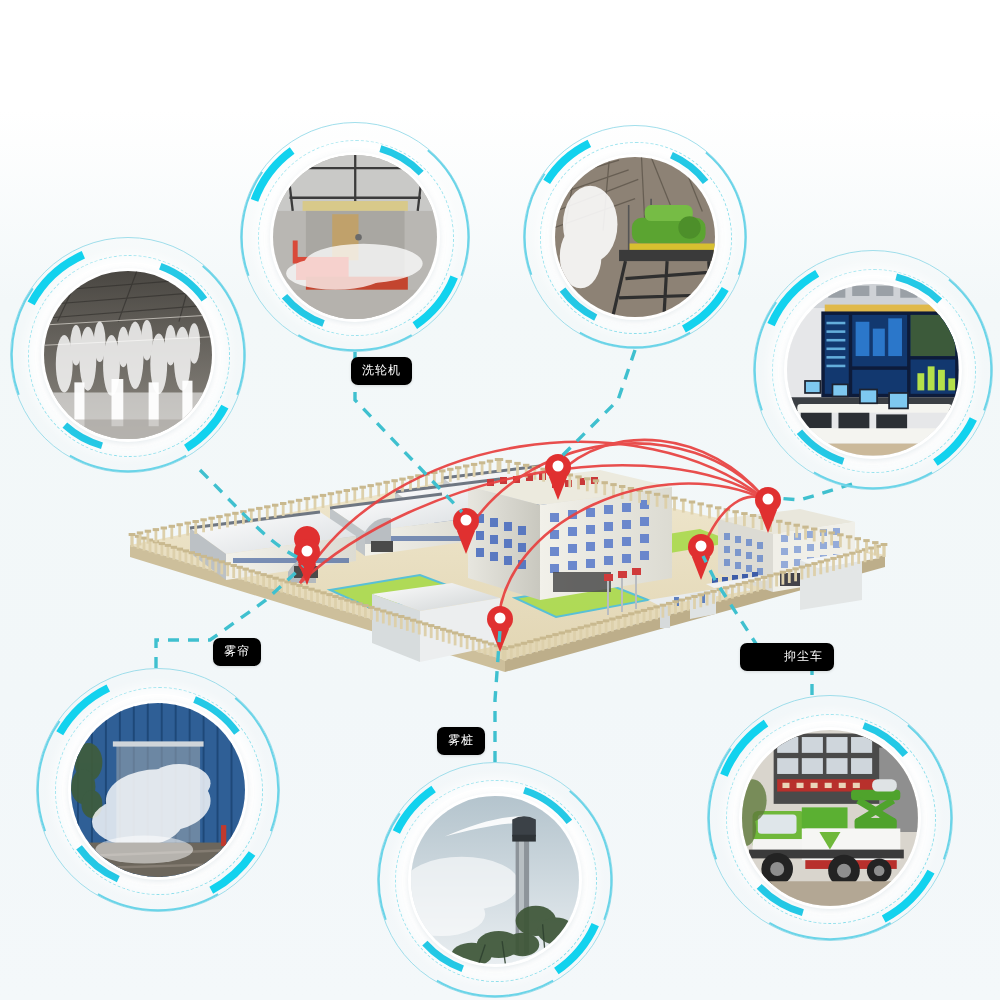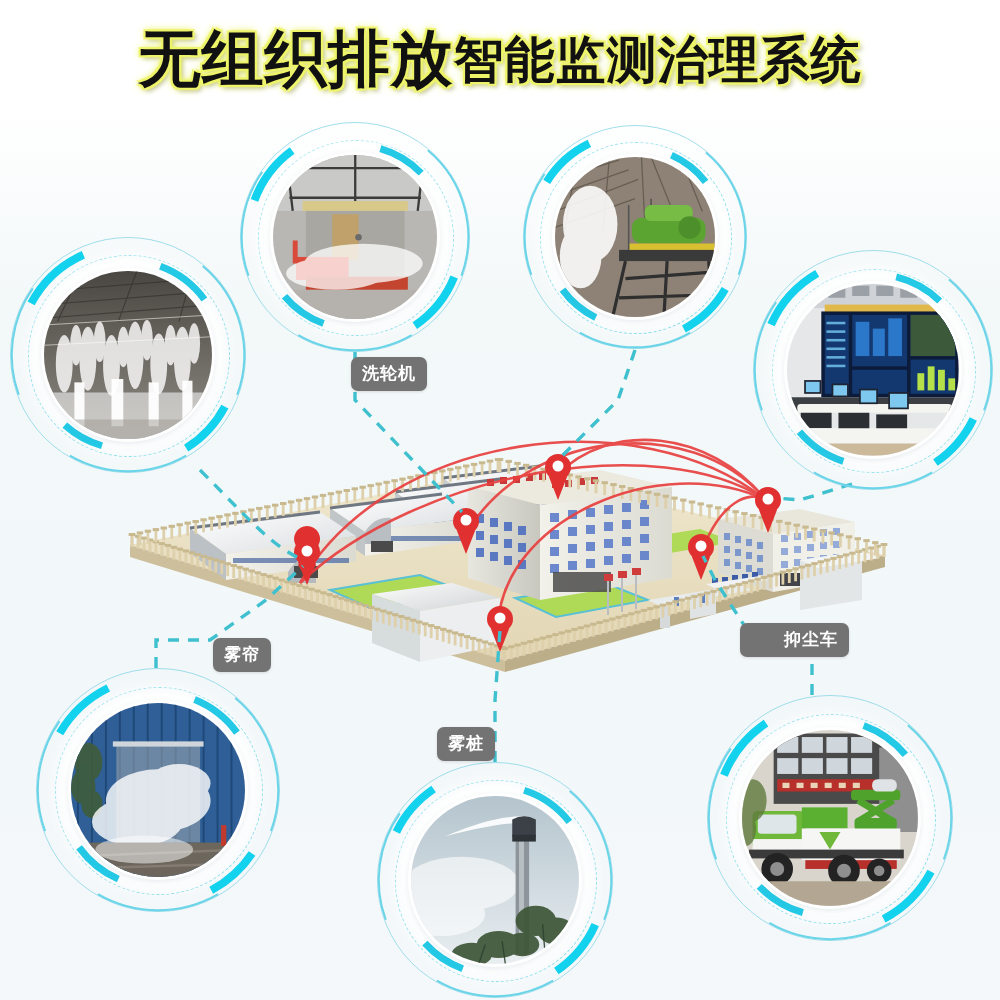--- a/index.html
+++ b/index.html
@@ -43,40 +43,37 @@
     box-shadow:0 0 14px 7px rgba(255,255,255,.95);
   }
   .ring .photo{
     position:absolute;border-radius:50%;overflow:hidden;
     box-shadow:0 0 0 3px #ffffff, 0 2px 10px rgba(80,120,140,.25);
   }
   .ring svg.arcs{position:absolute;inset:0;overflow:visible;}
 
   
   .badge{
-    position:absolute;background:#737373;color:#fff;
-    font-size:17px;font-weight:bold;letter-spacing:1px;
+    position:absolute;background:#000000;color:#fff;
+    font-size:12px;font-weight:normal;letter-spacing:1px;
     padding:5px 11px 6px;border-radius:7px;white-space:nowrap;
     box-shadow:0 1px 3px rgba(0,0,0,.12);
   }
 
   
   #connectors,#redarcs,#pins,#plant{
     position:absolute;left:0;top:0;width:1000px;height:1000px;
     overflow:visible;pointer-events:none;
   }
 </style>
 </head>
 <body>
 
 <div id="stage">
 
-  <div class="title-wrap">
-    <span class="t-big">无组织排放</span><span class="t-small">智能监测治理系统</span>
-  </div>
 
   <svg id="plant" viewBox="0 0 1000 1000">
     <defs>
       <linearGradient id="gGround" x1="0" y1="0" x2="0" y2="1">
         <stop offset="0" stop-color="#efe7ce"></stop>
           <stop offset="1" stop-color="#e2d6b4"></stop>
       </linearGradient>
       <linearGradient id="gRoof" x1="0" y1="0" x2="1" y2="1">
         <stop offset="0" stop-color="#ffffff"></stop>
           <stop offset="1" stop-color="#d9dde0"></stop>
@@ -1150,15 +1147,15 @@
             <ellipse cx="6" cy="40" rx="8" ry="12"></ellipse>
             <ellipse cx="2" cy="56" rx="6" ry="10"></ellipse>
           </g>
         </svg>
       </div>
     </div>
 
   <div class="badge" id="b1" style="left: 351px; top: 357px;">洗轮机</div>
   <div class="badge" id="b4" style="left: 213px; top: 638px;">雾帘</div>
   <div class="badge" id="b5" style="left: 437px; top: 727px;">雾桩</div>
-  <div class="badge" id="b6" style="left: 740px; top: 623px; padding-left: 44px;">抑尘车</div>
+  <div class="badge" id="b6" style="left: 740px; top: 643px; padding-left: 44px;">抑尘车</div>
 
 </div>
 
 </body></html>

